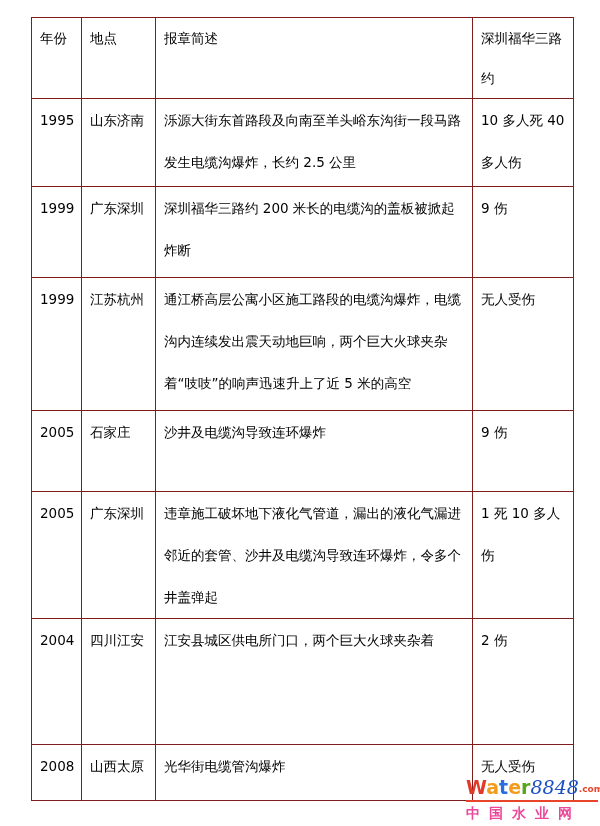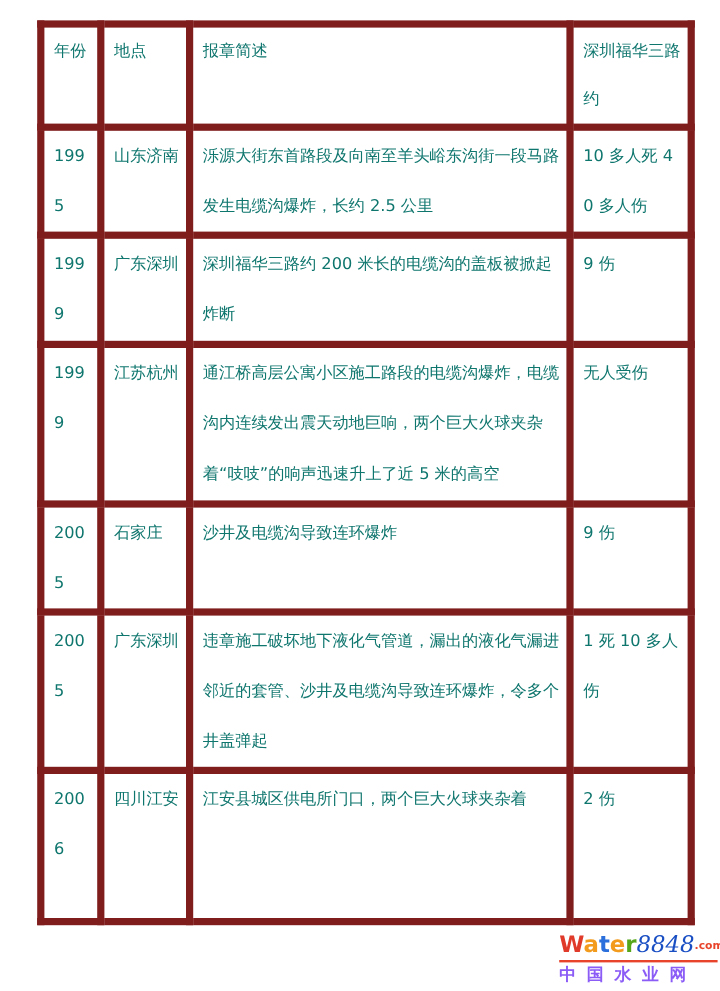--- a/index.html
+++ b/index.html
@@ -8,26 +8,26 @@
 
   .table-wrap { position:absolute; left:31px; top:17px; }
 
   table { border-collapse:collapse; table-layout:fixed; width:542px; background:#fff; }
   col.c-year  { width:50px; }
   col.c-place { width:74px; }
   col.c-desc  { width:317px; }
   col.c-cas   { width:101px; }
 
   th, td {
-    border:6px solid #7f1d1d;
+    border:1px solid #7f1d1d;
     vertical-align:top;
     text-align:left;
     font-size:13.5px;
     font-weight:normal;
-    color:#0f766e;
+    color:#000000;
     padding:0 5px 0 8px;
     line-height:42px;
     word-break:break-all;
   }
   thead tr { height:40px; }
   thead th { line-height:40px; }
 
   tbody tr:nth-child(1) { height:88px; }
   tbody tr:nth-child(2) { height:91px; }
   tbody tr:nth-child(3) { height:133px; }
@@ -88,25 +88,31 @@
           <td>沙井及电缆沟导致连环爆炸</td>
           <td>9 伤</td>
         </tr>
         <tr>
           <td>2005</td>
           <td>广东深圳</td>
           <td>违章施工破坏地下液化气管道，漏出的液化气漏进邻近的套管、沙井及电缆沟导致连环爆炸，令多个井盖弹起</td>
           <td>1 死 10 多人伤</td>
         </tr>
         <tr>
-          <td>2006</td>
+          <td>2004</td>
           <td>四川江安</td>
           <td>江安县城区供电所门口，两个巨大火球夹杂着</td>
           <td>2 伤</td>
+        </tr>
+        <tr>
+          <td>2008</td>
+          <td>山西太原</td>
+          <td>光华街电缆管沟爆炸</td>
+          <td>无人受伤</td>
         </tr>
       </tbody>
   </table>
 </div>
 
 <div class="watermark">
   <div class="wm-line1"><span><span style="color: rgb(224, 58, 43);">W</span><span style="color: rgb(242, 155, 29);">a</span><span style="color: rgb(42, 111, 219);">t</span><span style="color: rgb(242, 155, 29);">e</span><span style="color: rgb(85, 166, 24);">r</span></span><span class="wm-number" style="color: rgb(26, 79, 196);">8848</span><span class="wm-suffix" style="color: rgb(232, 68, 43);">.com</span></div>
-  <div class="wm-line2" style="color: #8b5cf6; border-top: 2px solid rgb(232, 68, 43);">中国水业网</div>
+  <div class="wm-line2" style="color: #ec4899; border-top: 2px solid rgb(232, 68, 43);">中国水业网</div>
 </div>
 
 </body></html>

